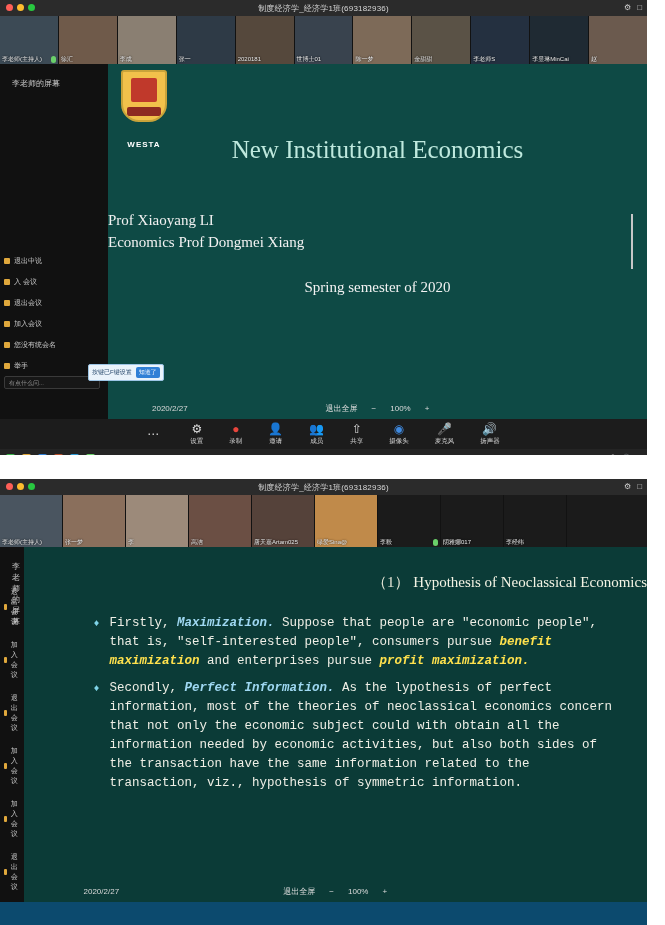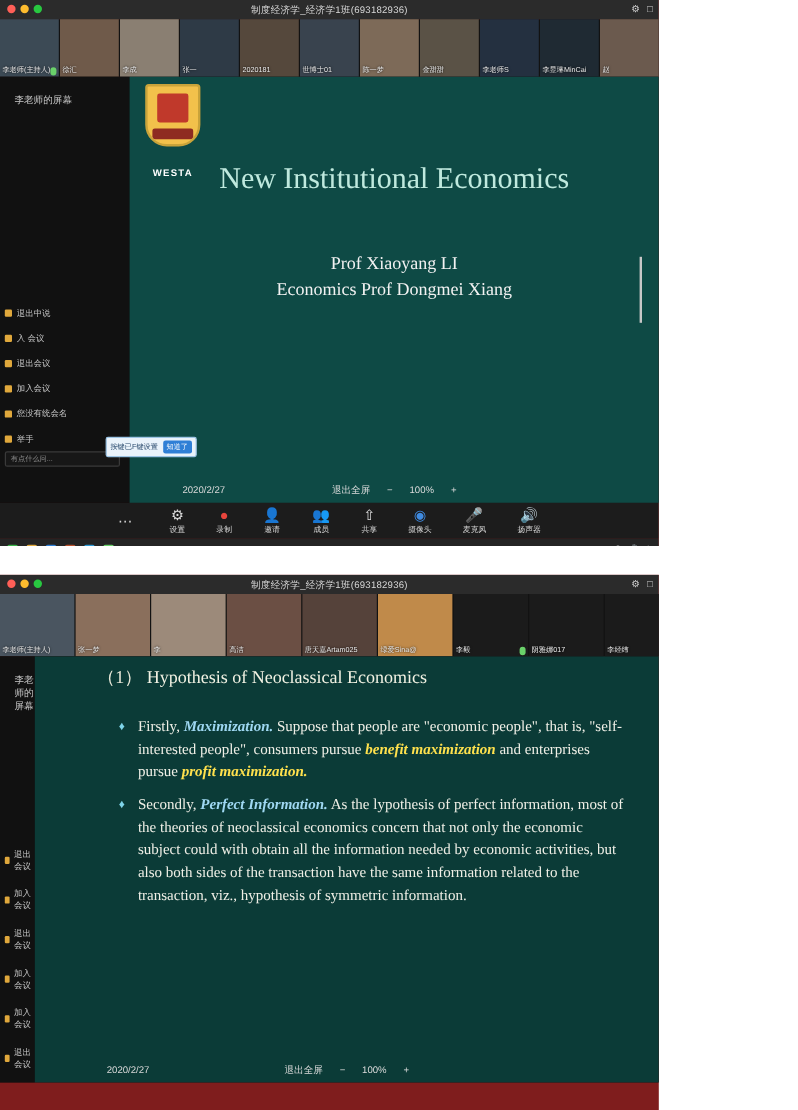--- a/index.html
+++ b/index.html
@@ -1,18 +1,18 @@
 <!DOCTYPE html>
 <html><head>
 <meta charset="utf-8">
 <style>
   html,body{margin:0;padding:0;background:#ffffff;}
   body{width:665px;height:925px;font-family:"Liberation Sans",sans-serif;overflow:hidden;}
 
-  .shot{position:relative;width:549px;background:#7f1d1d;overflow:hidden;}
+  .shot{position:relative;width:647px;background:#0c4a6e;overflow:hidden;}
   .shot-top{height:455px;}
   .shot-bottom{height:458px;margin-top:12px;}
 
   
   .titlebar{position:relative;height:16px;background:#2b2b2b;display:flex;align-items:center;justify-content:center;}
   .titlebar .tb-title{color:#d8d8d8;font-size:8px;letter-spacing:.2px;}
   .tb-dots{position:absolute;left:6px;top:4px;display:flex;gap:4px;}
   .tb-dots i{width:7px;height:7px;border-radius:50%;display:block;}
   .tb-dots i.r{background:#ff5f57;} .tb-dots i.y{background:#febc2e;} .tb-dots i.g{background:#28c840;}
   .tb-right{position:absolute;right:5px;top:3px;display:flex;gap:6px;align-items:center;color:#cfcfcf;font-size:8px;}
@@ -43,26 +43,26 @@
   .slide{position:relative;flex:1 1 auto;background:#0e4a45;overflow:hidden;}
   .slide-b{background:#0b3b37;}
 
   .logo{position:absolute;left:10px;top:6px;width:52px;height:66px;text-align:center;}
   .logo .crest{width:42px;height:48px;margin:0 auto;background:#f2c14b;border:2px solid #c9a33a;border-radius:3px 3px 18px 18px;position:relative;overflow:hidden;}
   .logo .crest:before{content:"";position:absolute;left:8px;top:6px;width:26px;height:24px;background:#c0392b;border-radius:2px;}
   .logo .crest:after{content:"";position:absolute;left:4px;bottom:4px;right:4px;height:9px;background:#8e2b21;border-radius:2px;}
   .logo .wname{color:#fff;font-size:8px;font-weight:bold;letter-spacing:1px;margin-top:18px;}
 
   .slide-title{color:#bfe9de;font-family:"Liberation Serif",serif;font-size:25px;text-align:center;margin-top:72px;}
-  .slide-lines{color:#f2f2f2;font-family:"Liberation Serif",serif;font-size:15px;text-align:center;line-height:22px;margin-top:45px;}
+  .slide-lines{color:#f2f2f2;font-family:"Liberation Serif",serif;font-size:15px;line-height:22px;margin-top:45px;}
   .slide-sem{color:#f2f2f2;font-family:"Liberation Serif",serif;font-size:15px;text-align:center;margin-top:26px;}
 
-  .slide-head{color:#e8e8d8;font-family:"Liberation Serif",serif;font-size:15px;margin:8px 0 0 52px;}
+  .slide-head{color:#e8e8d8;font-family:"Liberation Serif",serif;font-size:15px;margin:26px 0 0 52px;text-align:right;}
   .slide-head b{font-weight:normal;color:#f3f3e4;}
-  .bullets{margin:22px 26px 0 30px;color:#efefe6;font-family:Liberation Serif, serif;font-size:12.5px;line-height:19px;}
+  .bullets{margin:22px 26px 0 30px;color:#efefe6;font-family:Liberation Mono, monospace;font-size:12.5px;line-height:19px;}
   .bullets li{list-style:none;position:relative;padding-left:16px;margin-bottom:8px;text-align:left;}
   .bullets li:before{content:"\2666";position:absolute;left:0;top:0;color:#7fd4e8;font-size:10px;}
   .hl-blue{color:#9fd8f2;font-style:italic;font-weight:bold;}
   .hl-yellow{color:#ffe14d;font-style:italic;font-weight:bold;}
 
   .slide-date{position:absolute;left:44px;bottom:6px;color:#d9d9d9;font-size:8px;}
   .slide-date-b{left:60px;}
   .fsbar{position:absolute;left:50%;transform:translateX(-50%);bottom:5px;display:flex;align-items:center;gap:14px;color:#dcdcdc;font-size:8px;}
   .fsbar span{white-space:nowrap;}
   .rightbar{position:absolute;right:14px;top:150px;width:2px;height:55px;background:#c7c7c7;}
@@ -175,20 +175,21 @@
     <div class="slide">
       <div class="logo">
         <div class="crest"></div>
         <div class="wname">WESTA</div>
       </div>
       <div class="slide-title">New Institutional Economics</div>
       <div class="slide-lines">
         <div>Prof Xiaoyang LI</div>
         <div>Economics Prof Dongmei Xiang</div>
       </div>
+      <div class="slide-sem">Spring semester of 2020</div>
       <div class="rightbar"></div>
       <div class="slide-date">2020/2/27</div>
       <div class="fsbar">
         <span>退出全屏</span>
         <span>−</span>
         <span>100%</span>
         <span>+</span>
       </div>
     </div>
 

